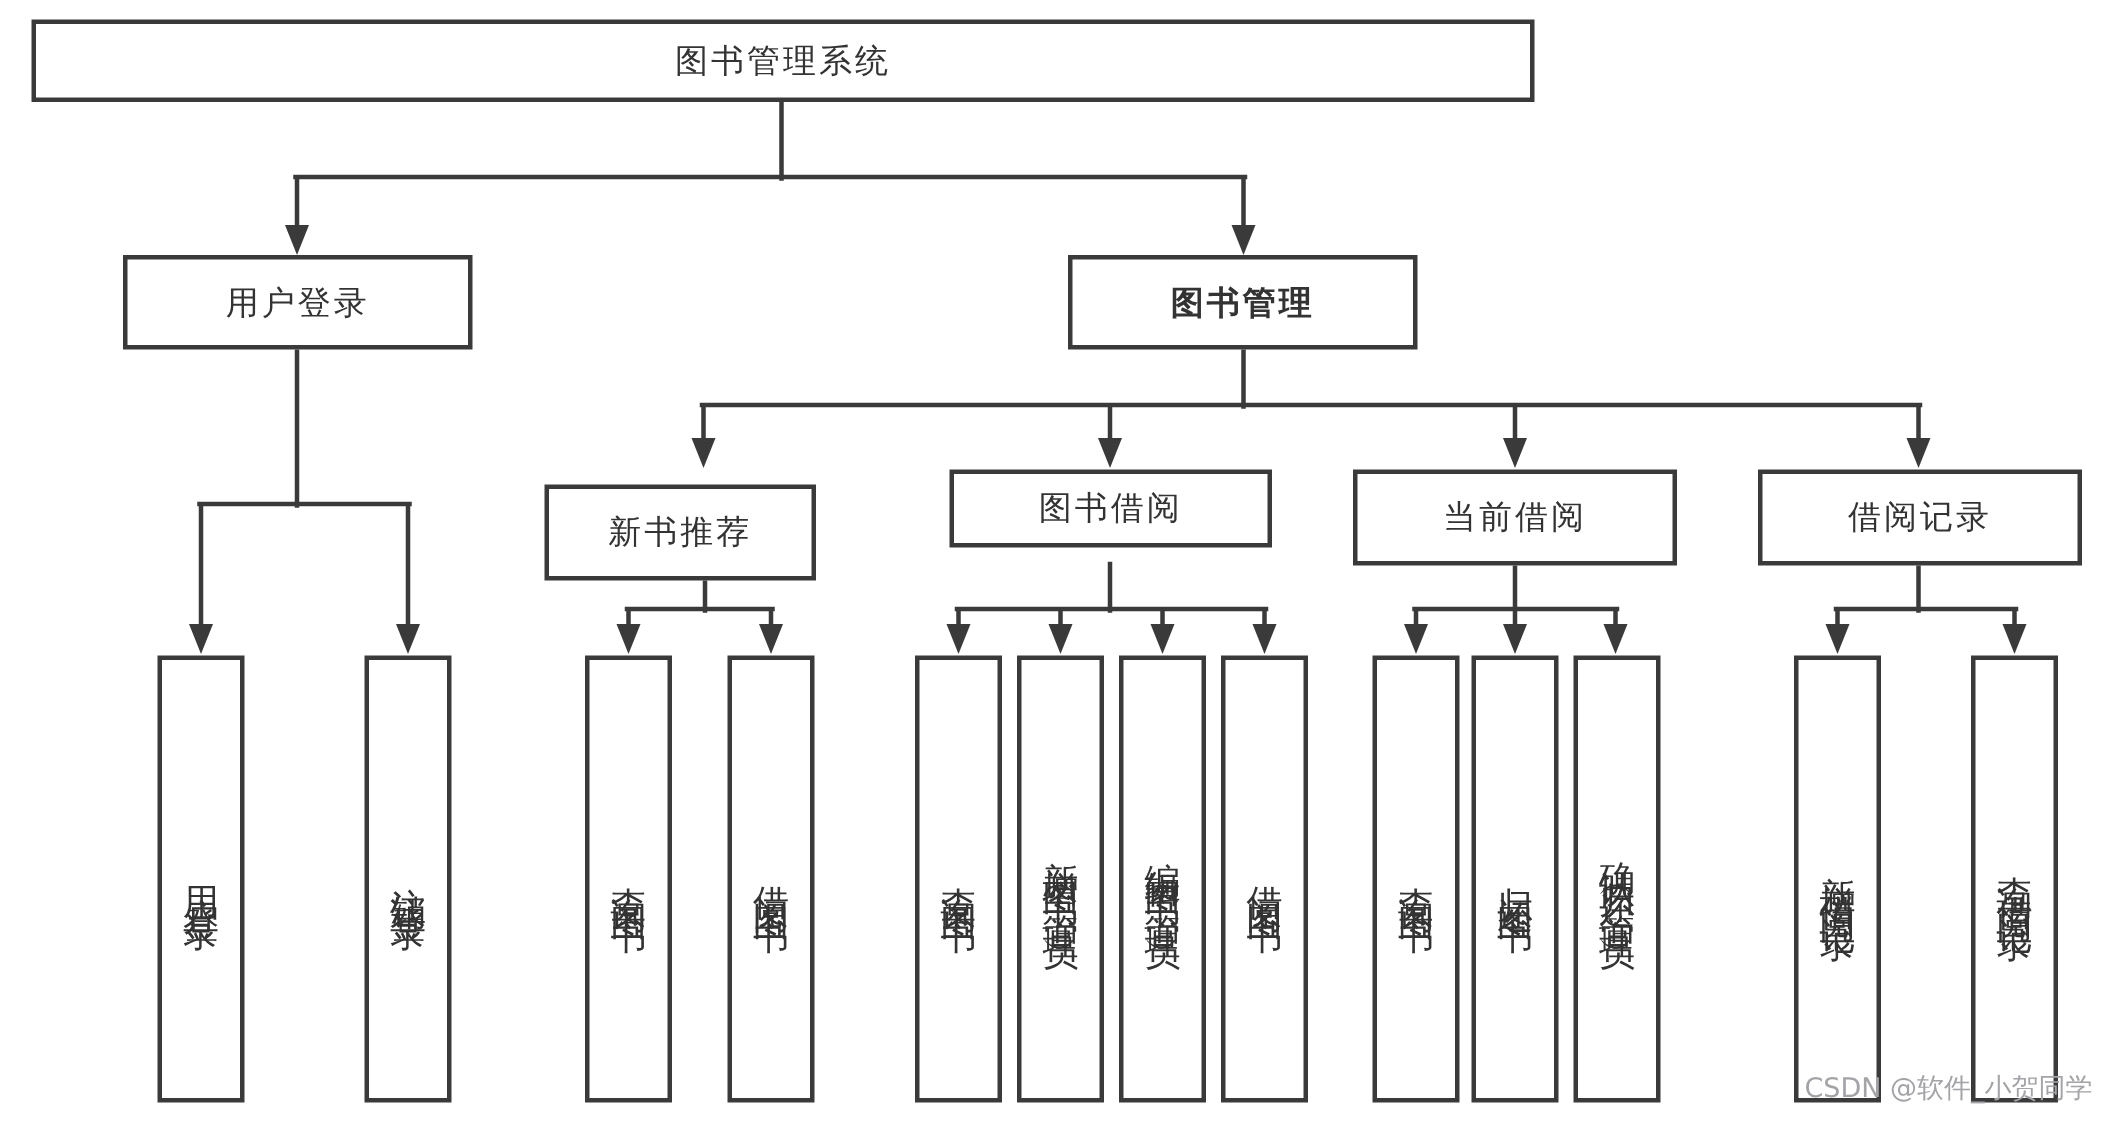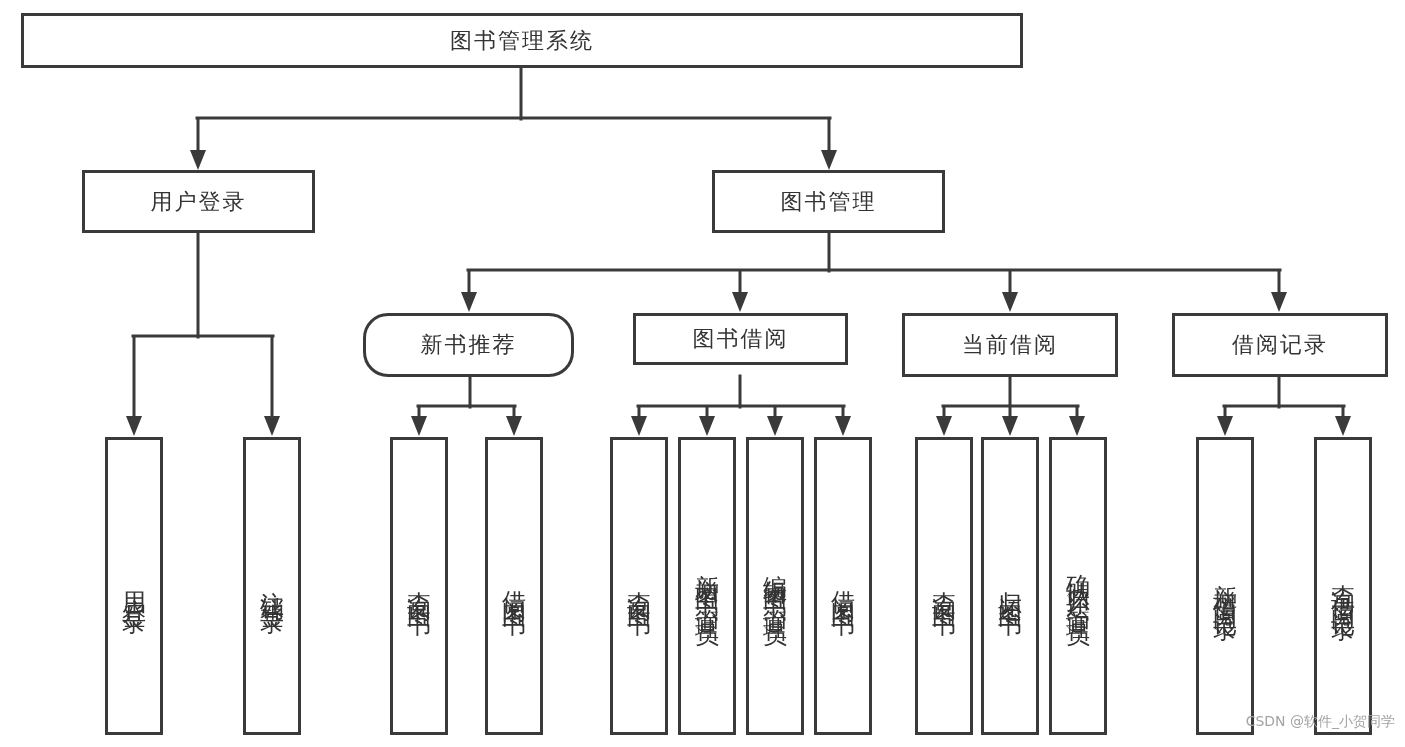--- a/index.html
+++ b/index.html
@@ -42,34 +42,34 @@
     text-orientation:mixed;
     font-size:24px;
     letter-spacing:7px;
     line-height:1;
     color:var(--text);
     white-space:nowrap;
   }
   
   .n-root{left:21px;top:13px;width:1002px;height:55px;}
   .n-user-login{left:82px;top:170px;width:233px;height:63px;}
-  .n-book-mgmt{left:712px;top:170px;width:233px;height:63px;}
-  .n-new-book{left:363px;top:313px;width:211px;height:64px;border-radius:25px;}
+  .n-book-mgmt{left:712px;top:170px;width:233px;height:63px;font-weight:bold;}
+  .n-new-book{left:363px;top:323px;width:181px;height:64px;}
   .n-book-borrow{left:633px;top:313px;width:215px;height:52px;}
   .n-cur-borrow{left:902px;top:313px;width:216px;height:64px;}
   .n-borrow-rec{left:1172px;top:313px;width:216px;height:64px;}
   .l1{left:105px;}  .l2{left:243px;}
   .l3{left:390px;}  .l4{left:485px;}
   .l5{left:610px;}  .l6{left:678px;}  .l7{left:746px;}  .l8{left:814px;}
   .l9{left:915px;}  .l10{left:981px;} .l11{left:1049px;}
   .l12{left:1196px;}.l13{left:1314px;}
   .watermark{
     position:absolute;
     right:10px;top:713px;
-    font-size:14px;
+    font-size:18px;
     color:var(--watermark_text);
     white-space:nowrap;
   }
 </style>
 </head>
 <body>
 
 <div class="canvas">
 
   <svg class="connectors" viewBox="0 0 1405 747" xmlns="http://www.w3.org/2000/svg" aria-hidden="true">

